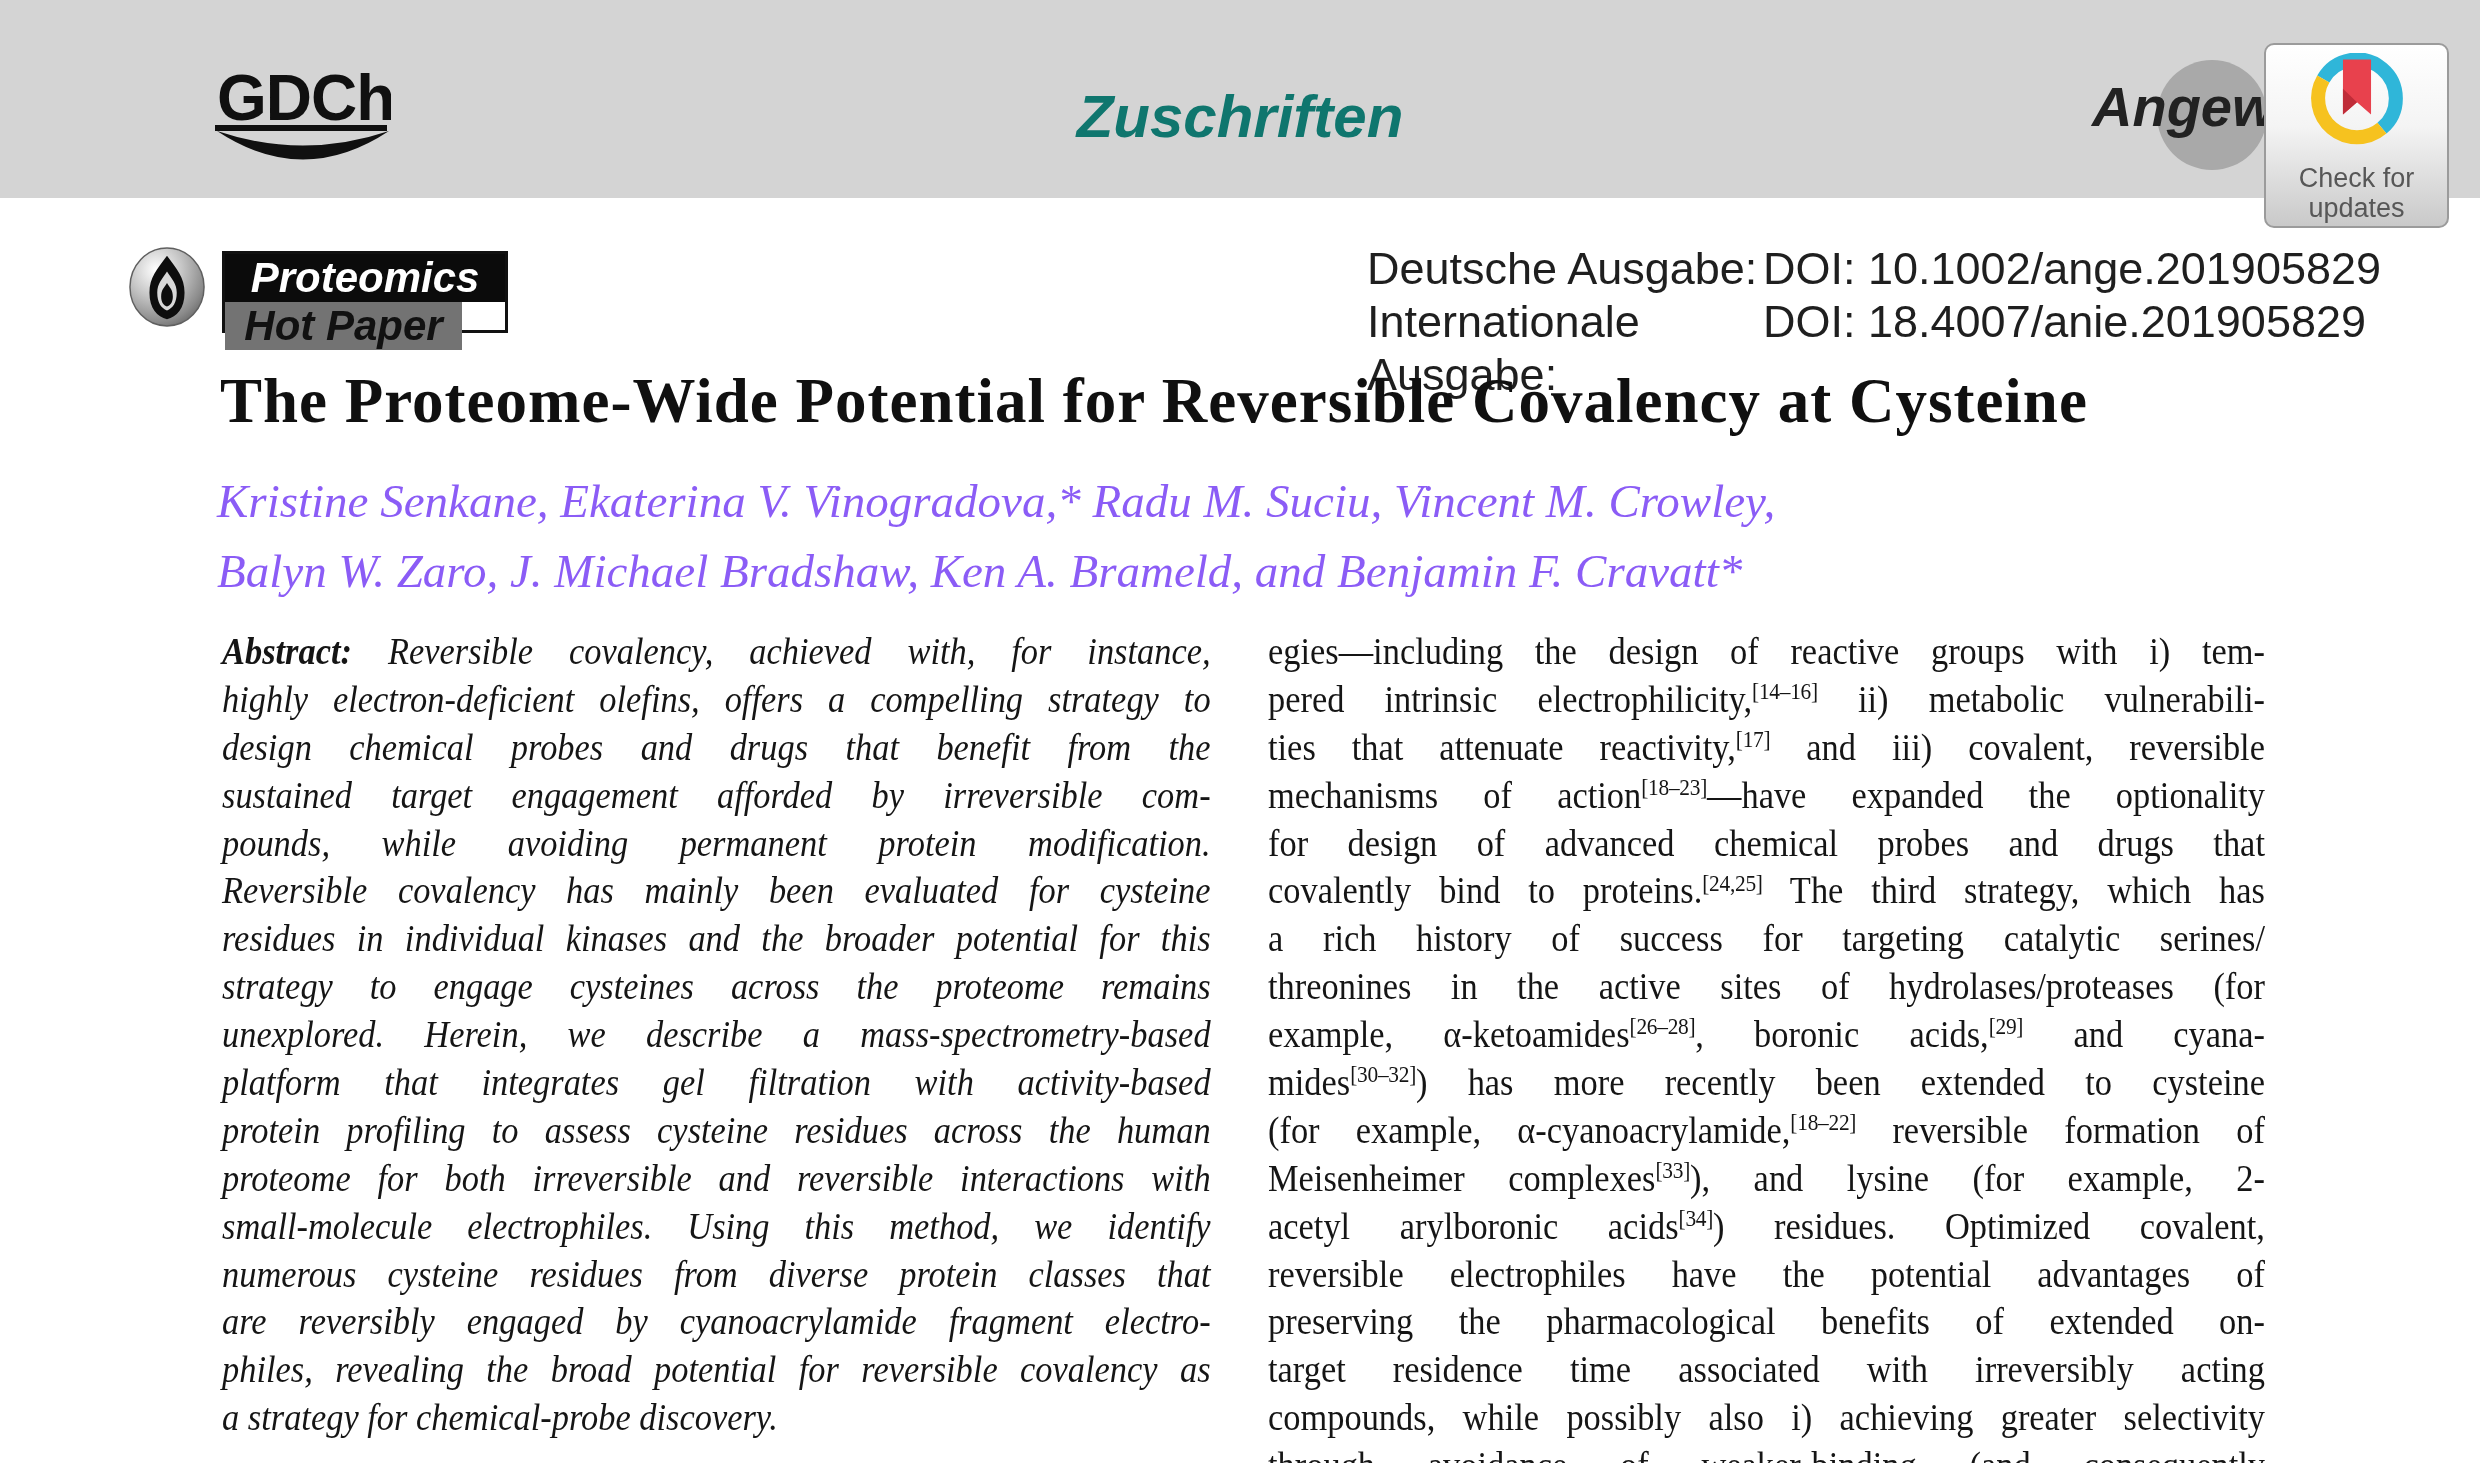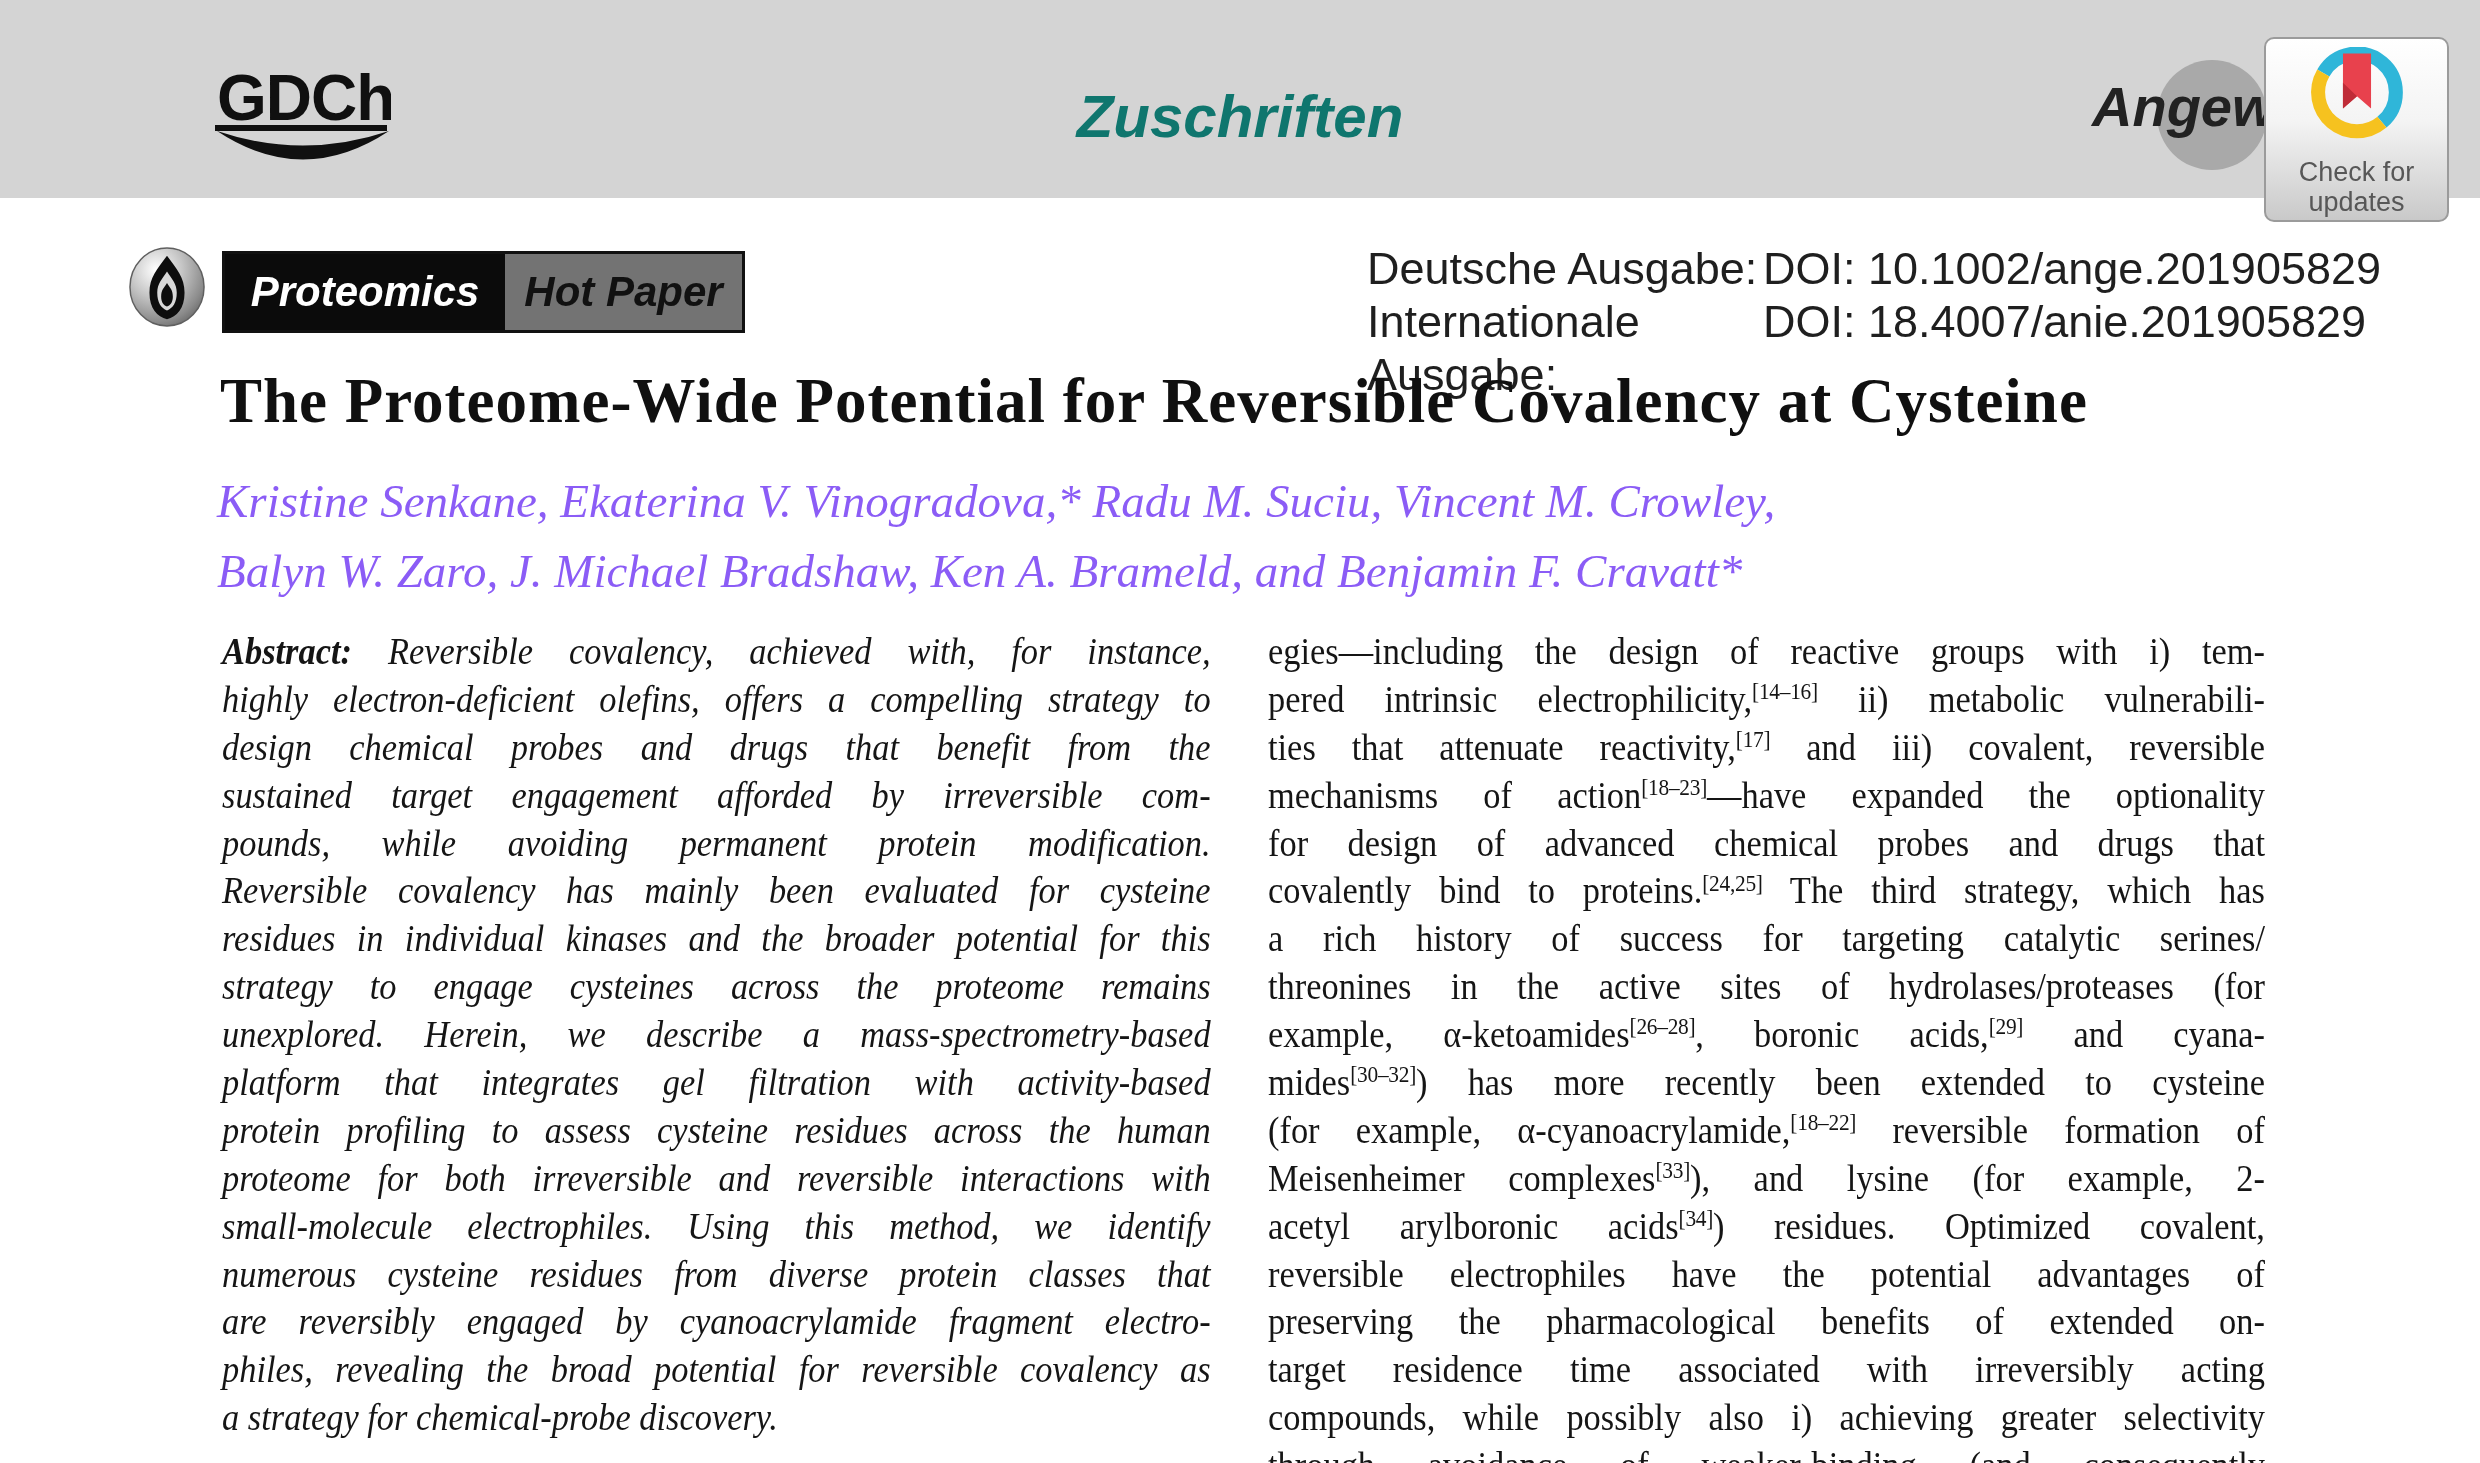--- a/index.html
+++ b/index.html
@@ -18,35 +18,35 @@
     font-size:60px; color:#0f766e; z-index:1;
   }
   .ang-circle { position:absolute; left:2157px; top:60px; width:110px; height:110px; border-radius:50%; background:#a9a9a9; z-index:1; }
   .angewandte {
     position:absolute; left:2092px; top:74px; white-space:nowrap;
     font-family:"Liberation Sans", sans-serif; font-style:italic; font-weight:700;
     font-size:56px; color:#222; z-index:2;
   }
   
   .check-badge {
-    position:absolute; left:2264px; top:37px; width:185px; height:185px; z-index:5;
+    position:absolute; left:2264px; top:43px; width:185px; height:185px; z-index:5;
     box-sizing:border-box; border:2px solid #9b9b9b; border-radius:10px;
     background:linear-gradient(180deg, #ffffff 0%, #f4f4f4 45%, #c9c9c9 100%);
     display:flex; flex-direction:column; align-items:center; cursor:pointer;
   }
   .crossmark { width:108px; height:108px; margin-top:8px; }
   .check-text {
     font-family:"Liberation Sans", sans-serif; font-size:27px; line-height:30px;
     color:#575757; text-align:center; margin-top:2px;
   }
   
   .flame { position:absolute; left:128px; top:246px; width:78px; height:82px; }
   .hot-badge {
     position:absolute; left:222px; top:251px; height:82px; display:flex;
-    box-sizing:border-box; border:3px solid #111;
+    box-sizing:border-box; border:3px solid #111;flex-direction:column;
   }
   .hot-badge .cell {
     display:flex; align-items:center; justify-content:center;
     font-family:"Liberation Sans", sans-serif; font-style:italic; font-weight:700; font-size:42px;
   }
   .cell-black { background:#0b0b0b; color:#ffffff; width:280px; }
   .cell-white { background:#737373; color:#111111; width:237px; }
   
   .doi { position:absolute; left:1367px; top:242px; font-family:"Liberation Sans", sans-serif; font-size:45px; color:#1f1f1f; }
   .doi-row { display:flex; height:53px; line-height:53px; }

